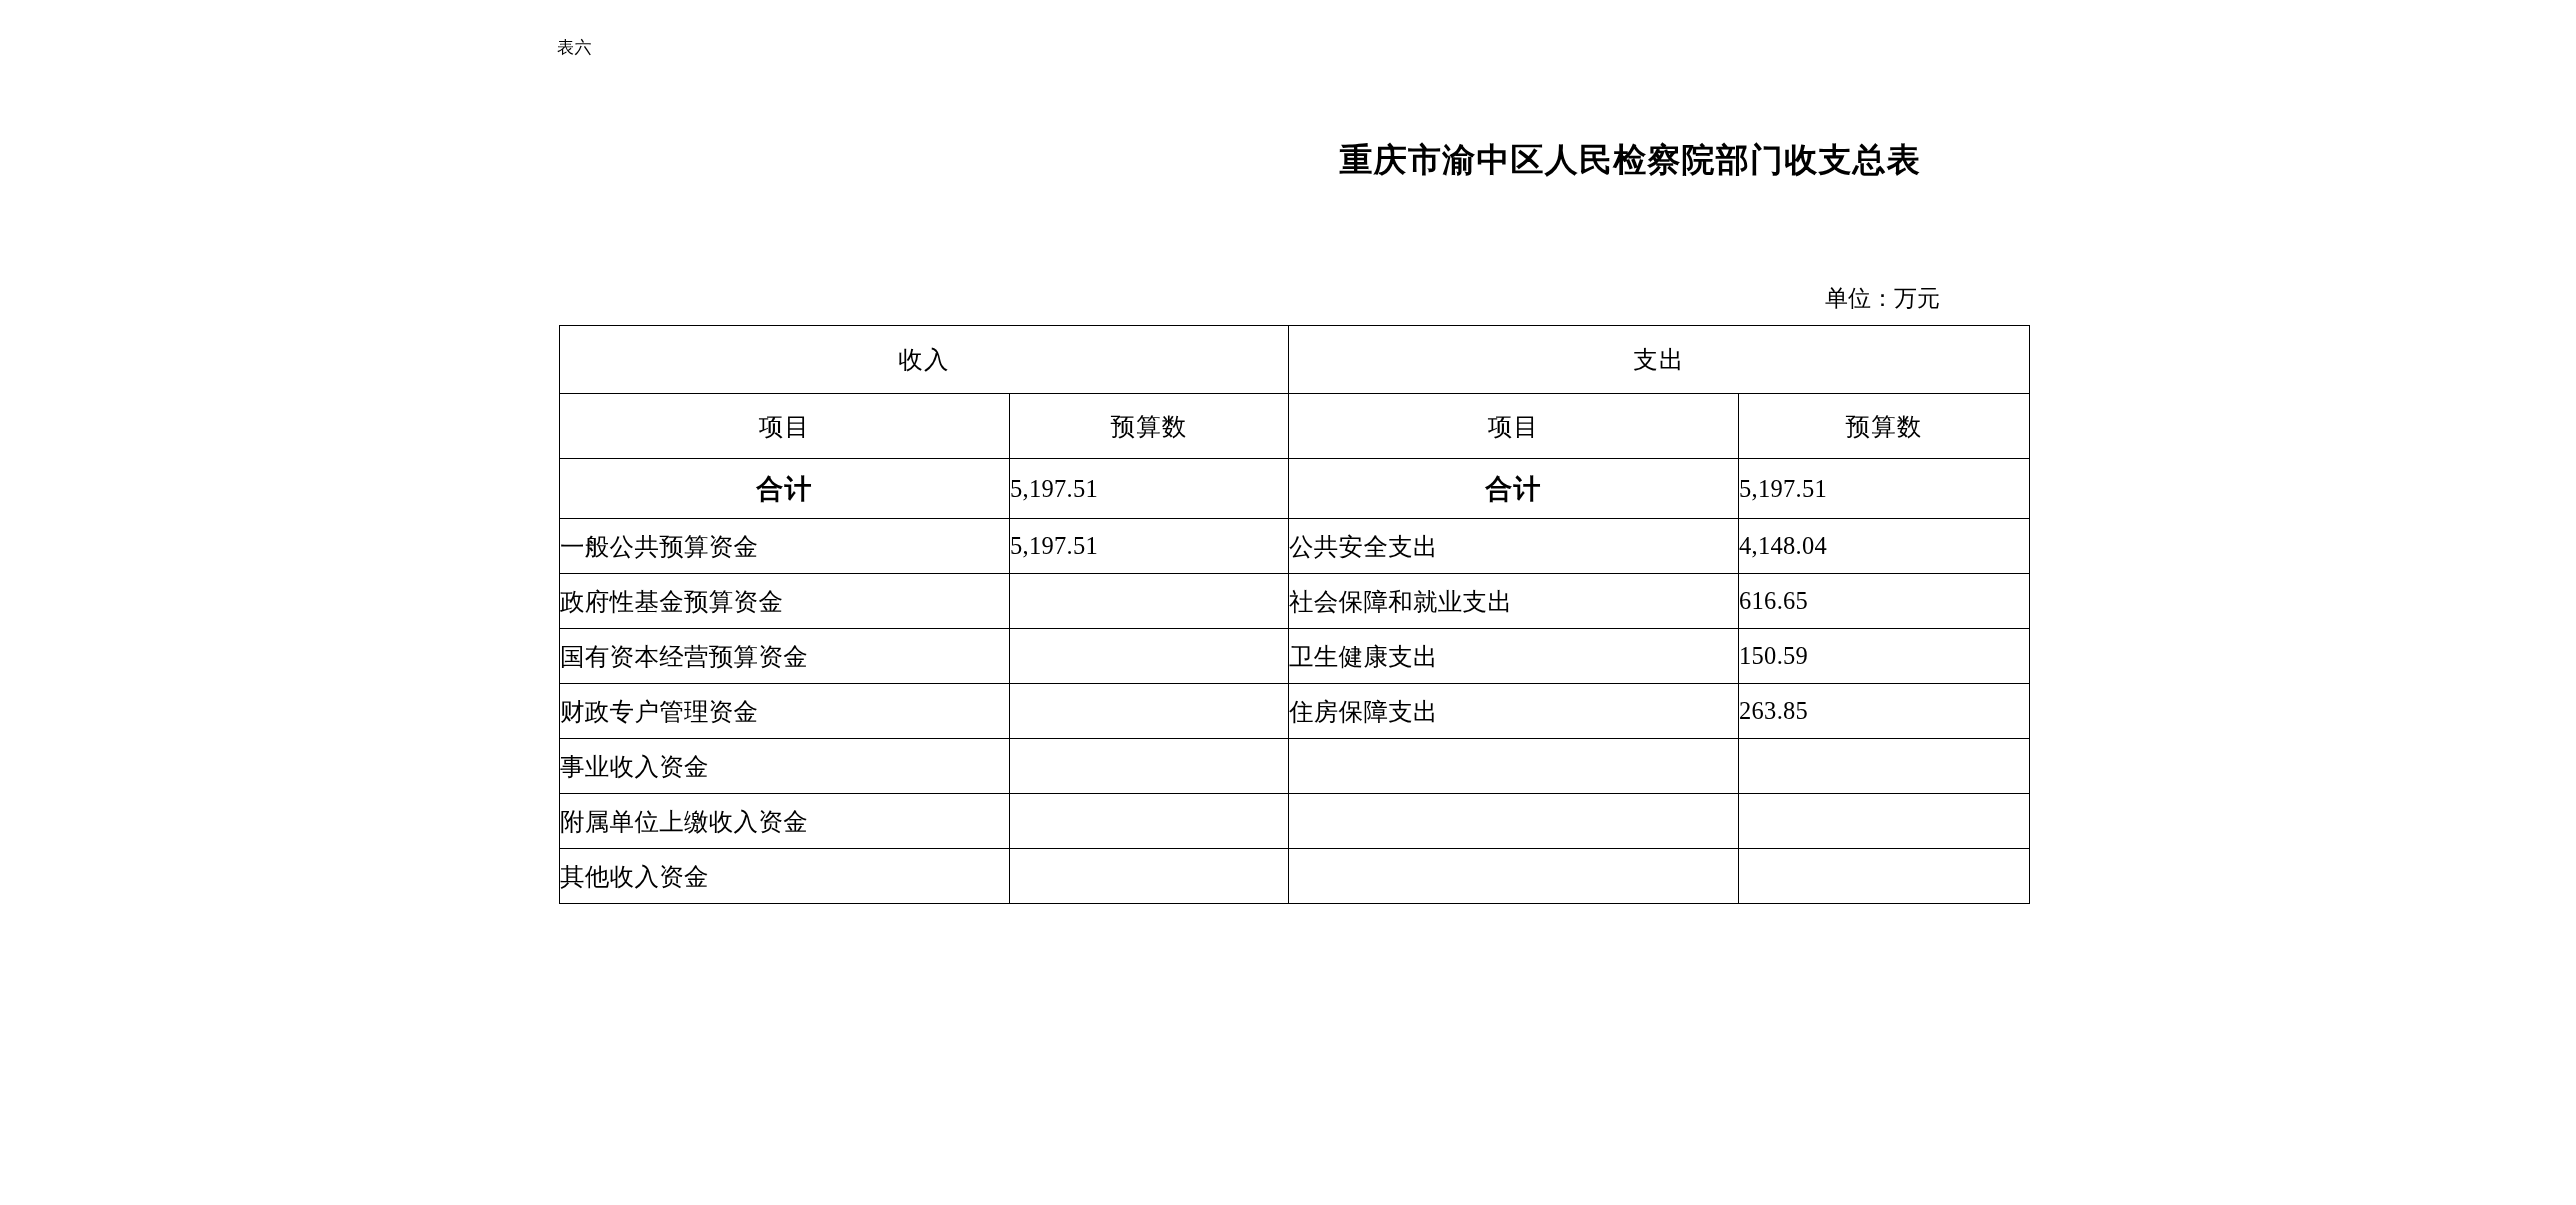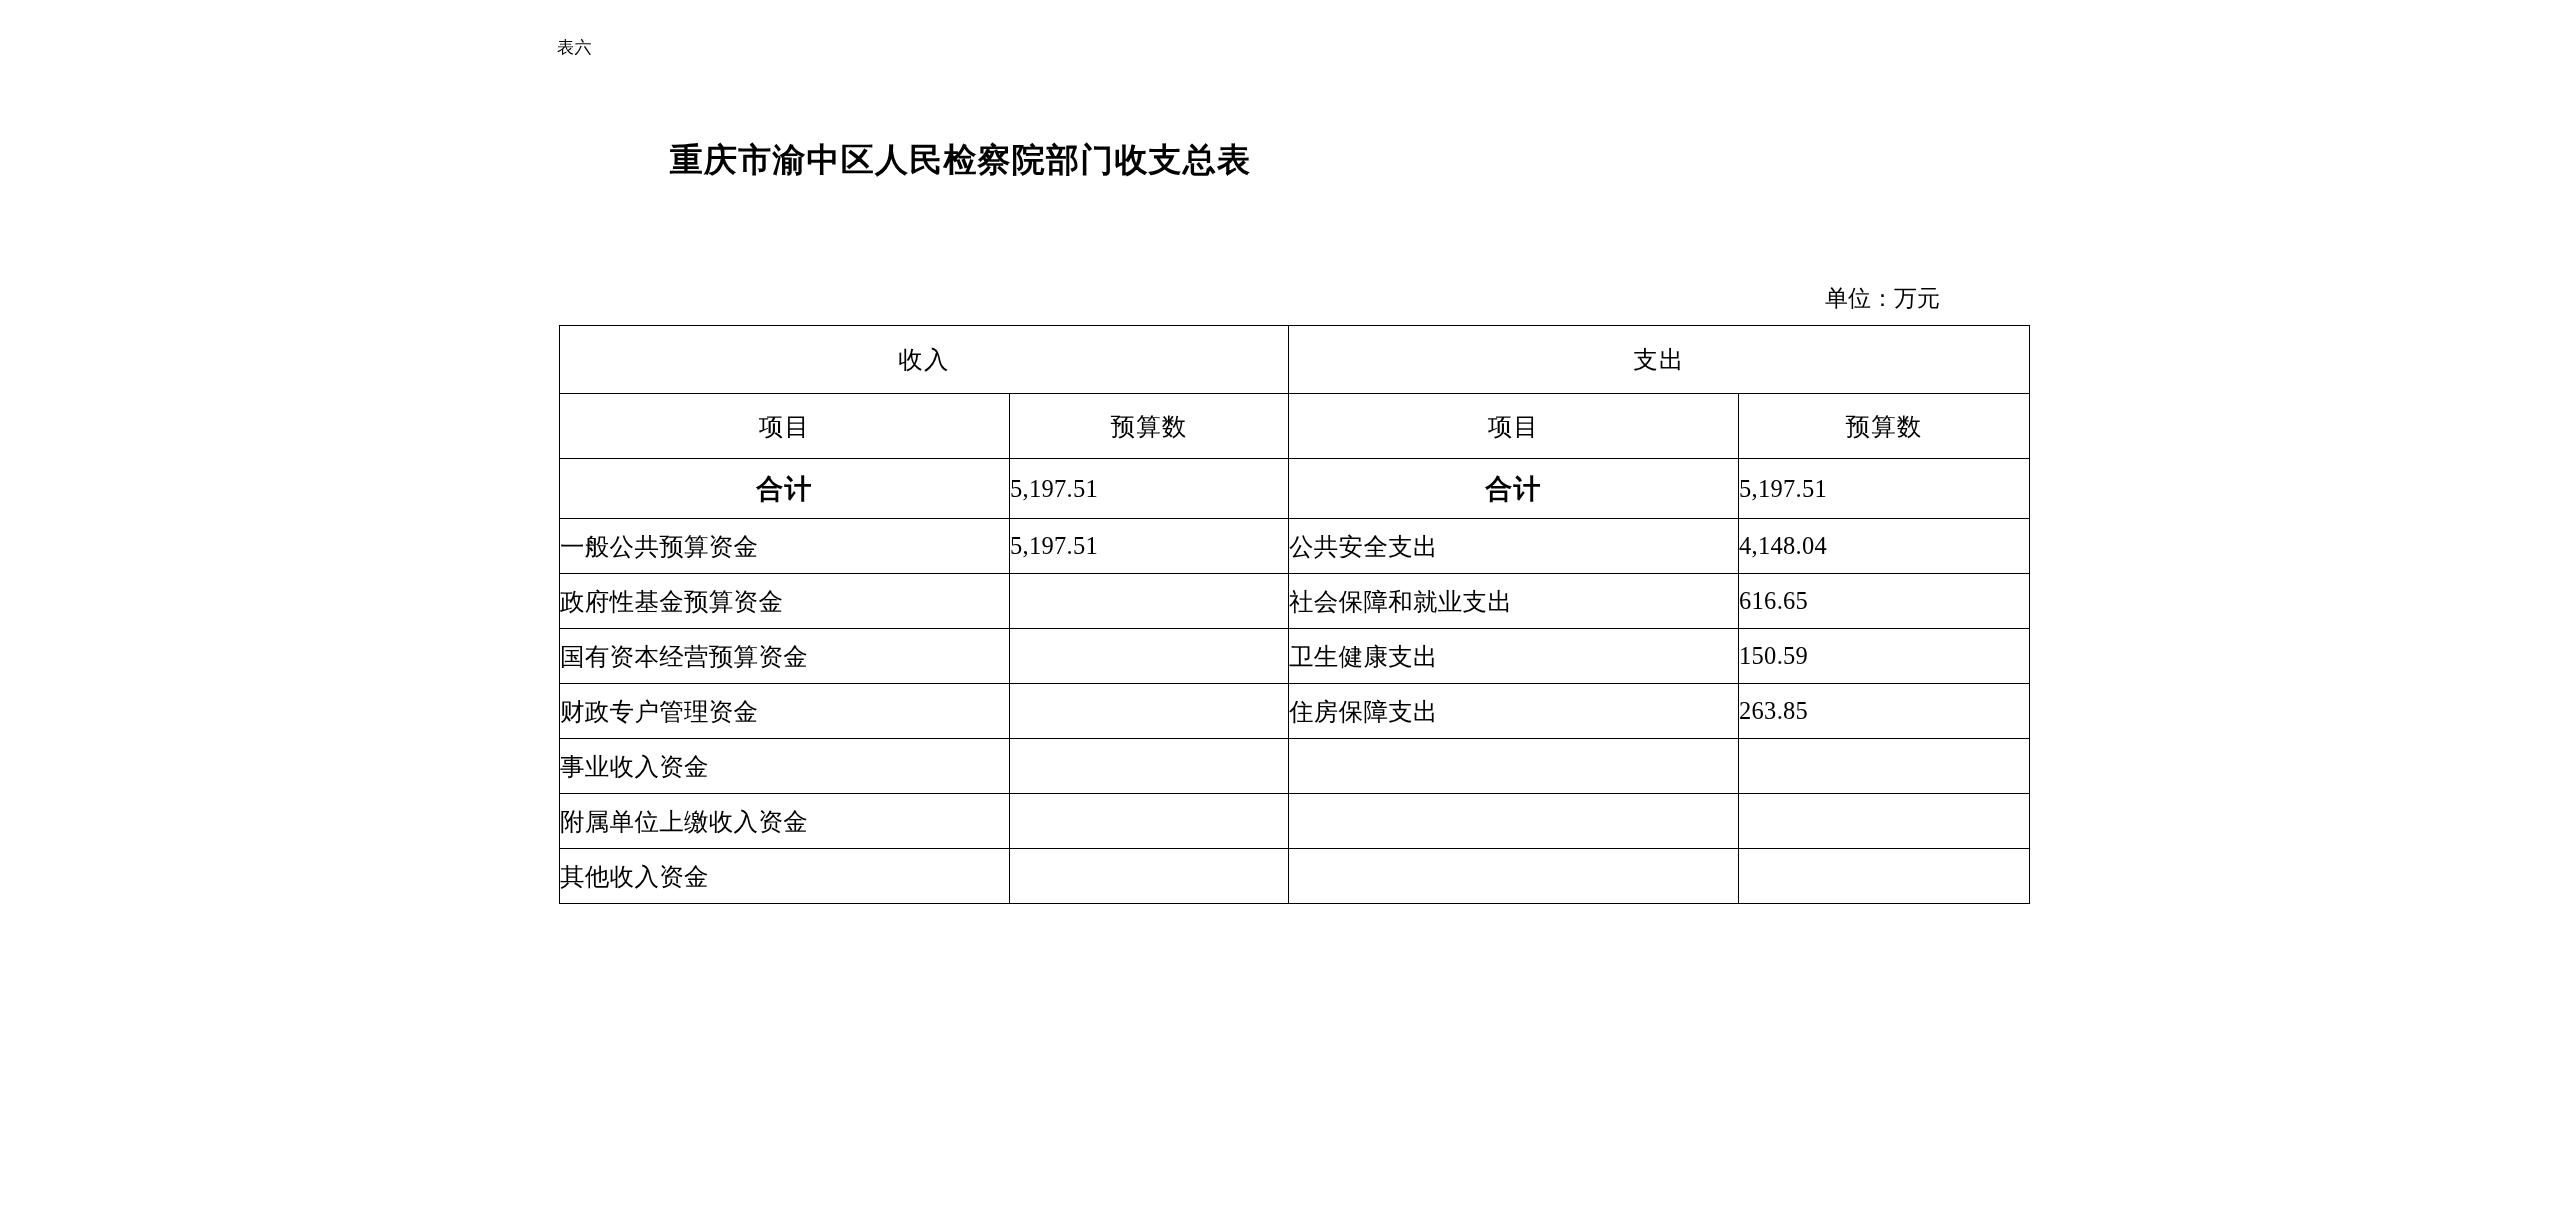--- a/index.html
+++ b/index.html
@@ -32,21 +32,21 @@
     letter-spacing: 0.6px;
     white-space: nowrap;
   }
 
   
   .doc-title {
     position: absolute;
     left: 0;
     right: 0;
     top: 138px;
-    text-align: center;
+    text-align: right;
     font-family: "Liberation Sans", "DejaVu Sans", sans-serif;
     font-size: 33px;
     font-weight: bold;
     letter-spacing: 1.2px;
     white-space: nowrap;
     
     padding-right: 655px;
   }
 
   

